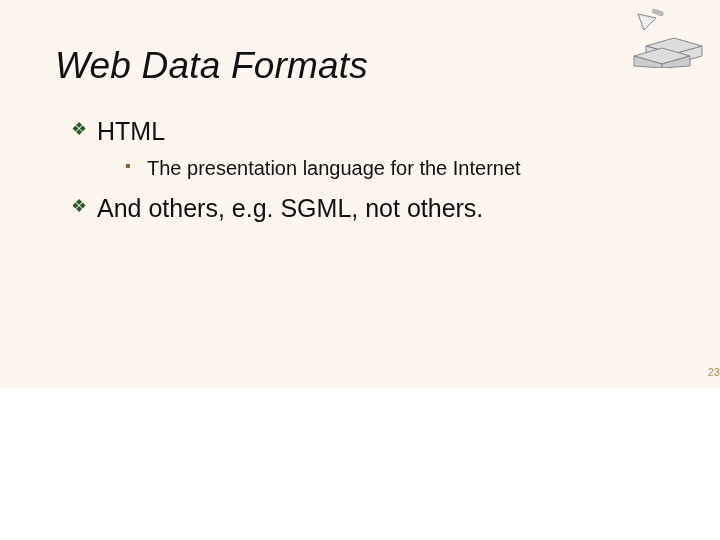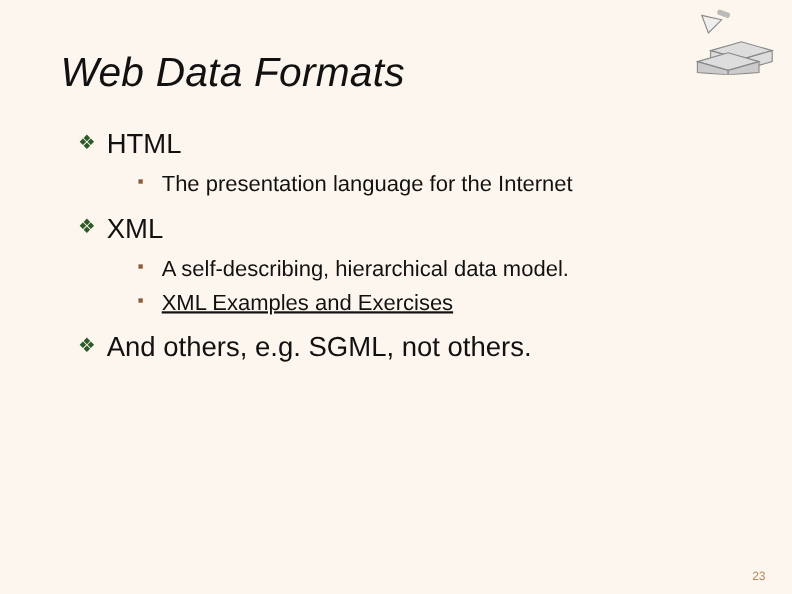--- a/index.html
+++ b/index.html
@@ -4,21 +4,21 @@
 <style>
   html, body {
     margin: 0;
     padding: 0;
     width: 720px;
     height: 540px;
     overflow: hidden;
   }
   .slide {
     width: 720px;
-    height: 540px;
+    height: 388px;
     background: #fdf6ee;
     position: relative;
     box-sizing: border-box;
     padding: 45px 55px 0 55px;
     font-family: Arial, Helvetica, sans-serif;
     color: #111;
   }
   .title {
     font-style: italic;
     font-size: 37px;
@@ -67,21 +67,21 @@
     color: #8a5f3a;
     font-style: normal;
   }
   .link {
     text-decoration: underline;
     color: #111;
   }
   .page-num {
     position: absolute;
     bottom: 10px;
-    right: 24px;
+    right: 0;
     font-size: 11px;
     color: #b08a58;
   }
   .clip {
     position: absolute;
     top: 8px;
     right: 14px;
     width: 90px;
     height: 60px;
   }
@@ -113,29 +113,18 @@
   <ul class="lvl1">
     <li>
       <span>HTML</span>
       <ul class="lvl2">
         <li>
           <span>The presentation language for the Internet</span>
         </li>
       </ul>
     </li>
     <li>
-      <span>XML</span>
-      <ul class="lvl2">
-        <li>
-          <span>A self-describing, hierarchical data model.</span>
-        </li>
-        <li>
-          <span class="link">XML Examples and Exercises</span>
-        </li>
-      </ul>
-    </li>
-    <li>
       <span>And others, e.g. SGML, not others.</span>
     </li>
   </ul>
 
   <div class="page-num">23</div>
 </div>
 
 </body></html>

